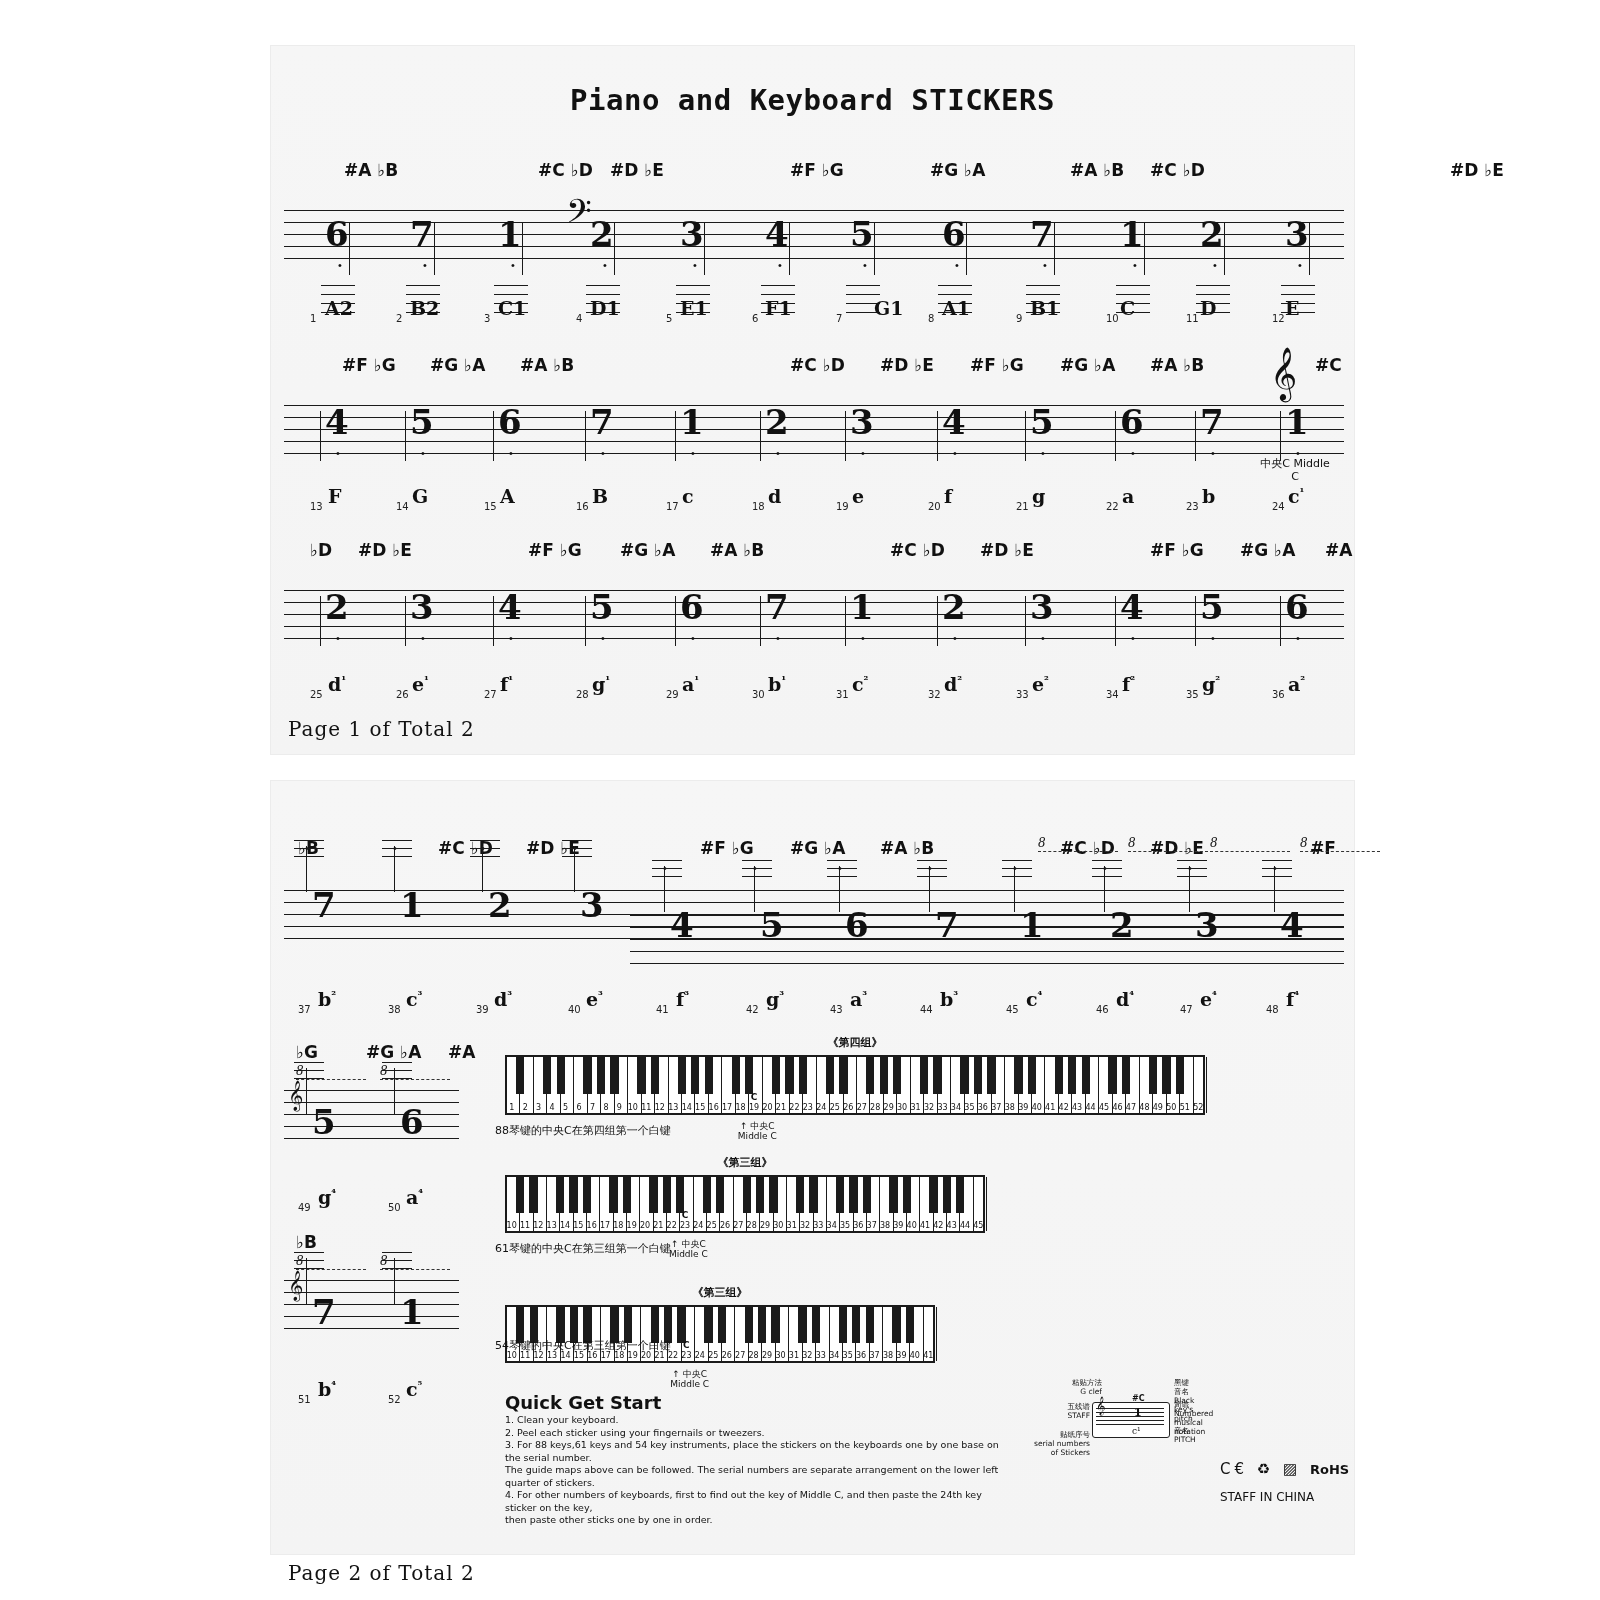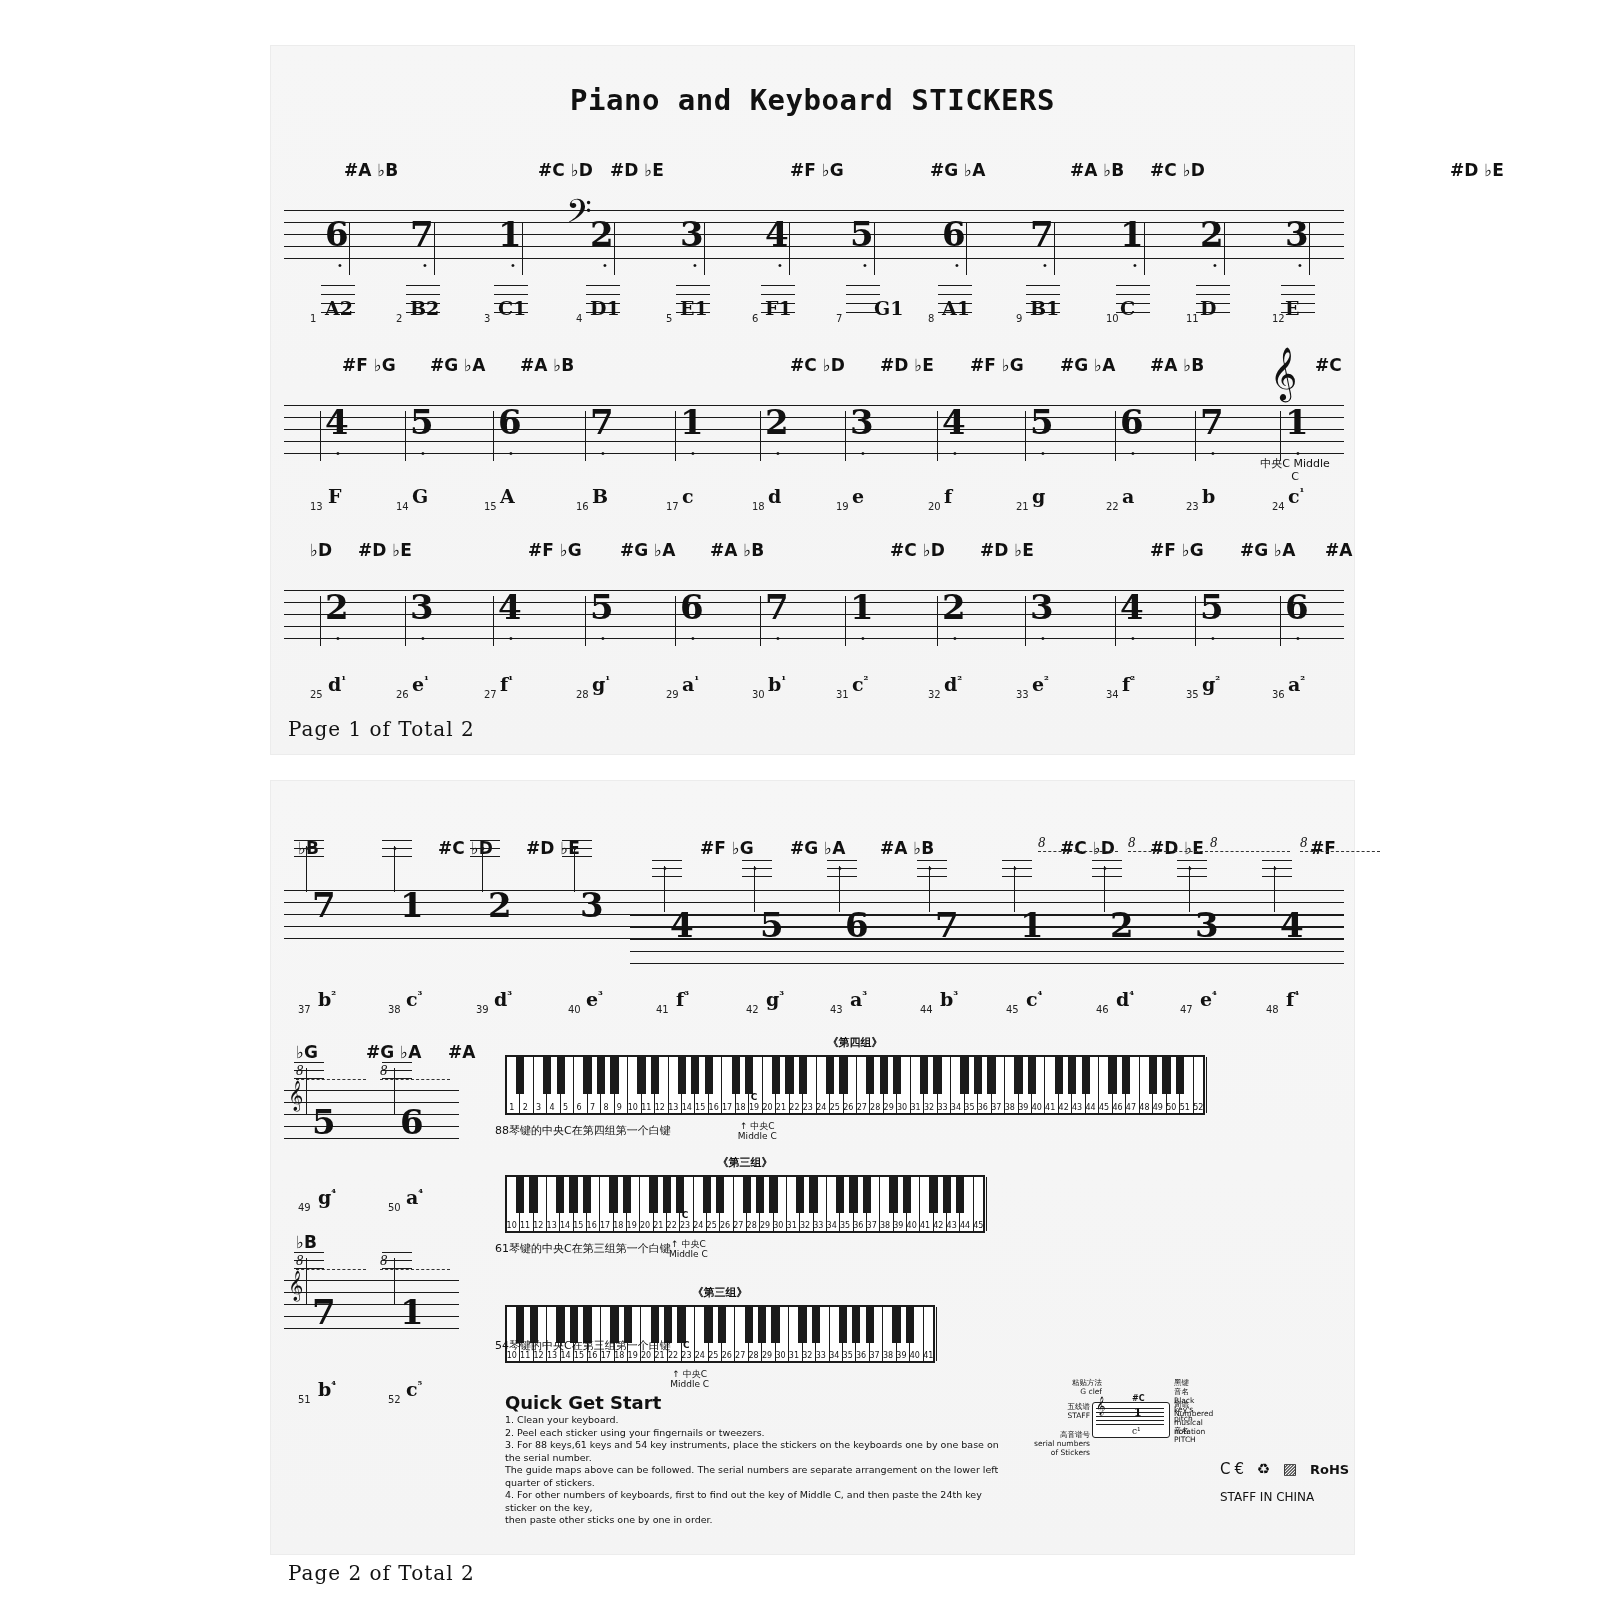--- a/index.html
+++ b/index.html
@@ -956,21 +956,21 @@
     <span style="position:absolute;left:64px;top:26px;font-size:11px;font-weight:bold;font-family:'DejaVu Serif',serif;">1</span>
     <span style="position:absolute;left:62px;top:46px;font-size:9px;font-family:'DejaVu Serif',serif;">c¹</span>
     <div class="lgtxt" style="left:-12px;top:-2px;text-align:right;width:44px;">粘贴方法
 G clef</div>
     <div class="lgtxt" style="left:104px;top:-2px;">黑键音名
 Black key's pitch</div>
     <div class="lgtxt" style="left:-18px;top:22px;text-align:right;width:38px;">五线谱
 STAFF</div>
     <div class="lgtxt" style="left:104px;top:20px;">简谱
 Numbered musical notation</div>
-    <div class="lgtxt" style="left:-38px;top:50px;text-align:right;width:58px;">高音谱号
+    <div class="lgtxt" style="left:-38px;top:50px;text-align:right;width:58px;">贴纸序号
 serial numbers
 of Stickers</div>
     <div class="lgtxt" style="left:104px;top:46px;">音名
 PITCH</div>
   </div>
 
   <div class="marks" style="left:950px;top:680px;">
     <span>C€ ♻ ▨</span>
     <span style="font-size:13px;font-weight:bold;letter-spacing:0;">RoHS</span>
   </div>

